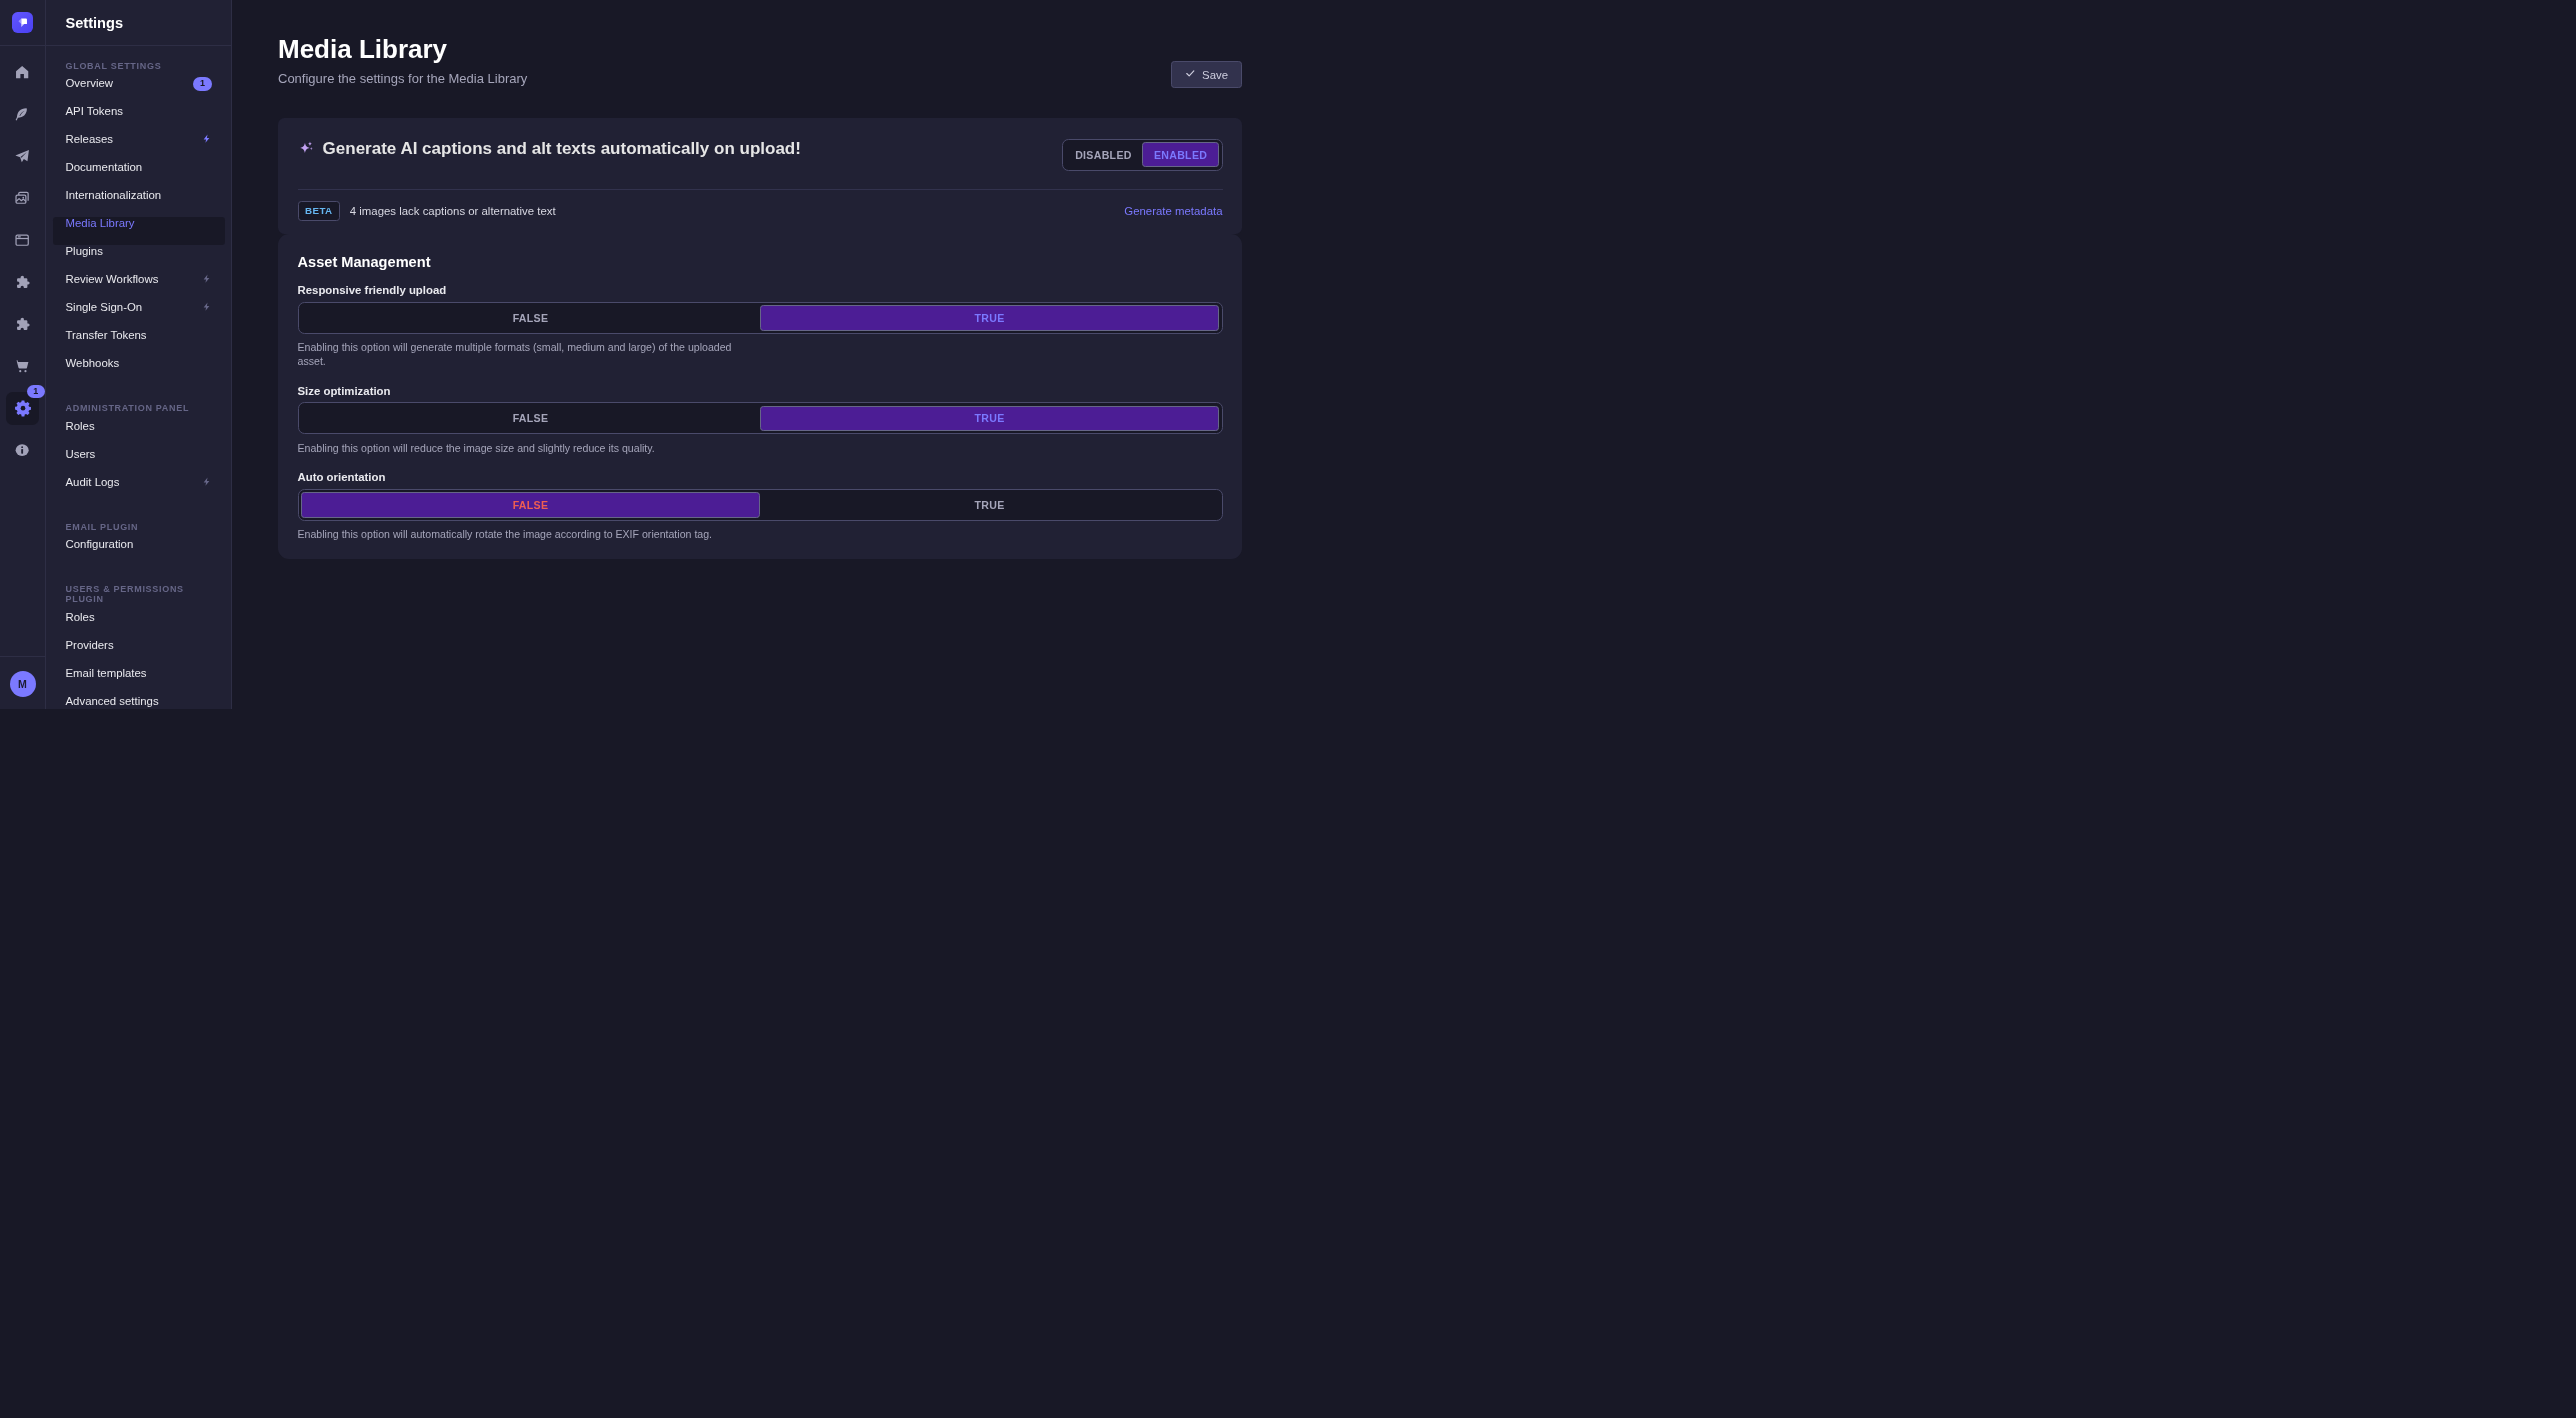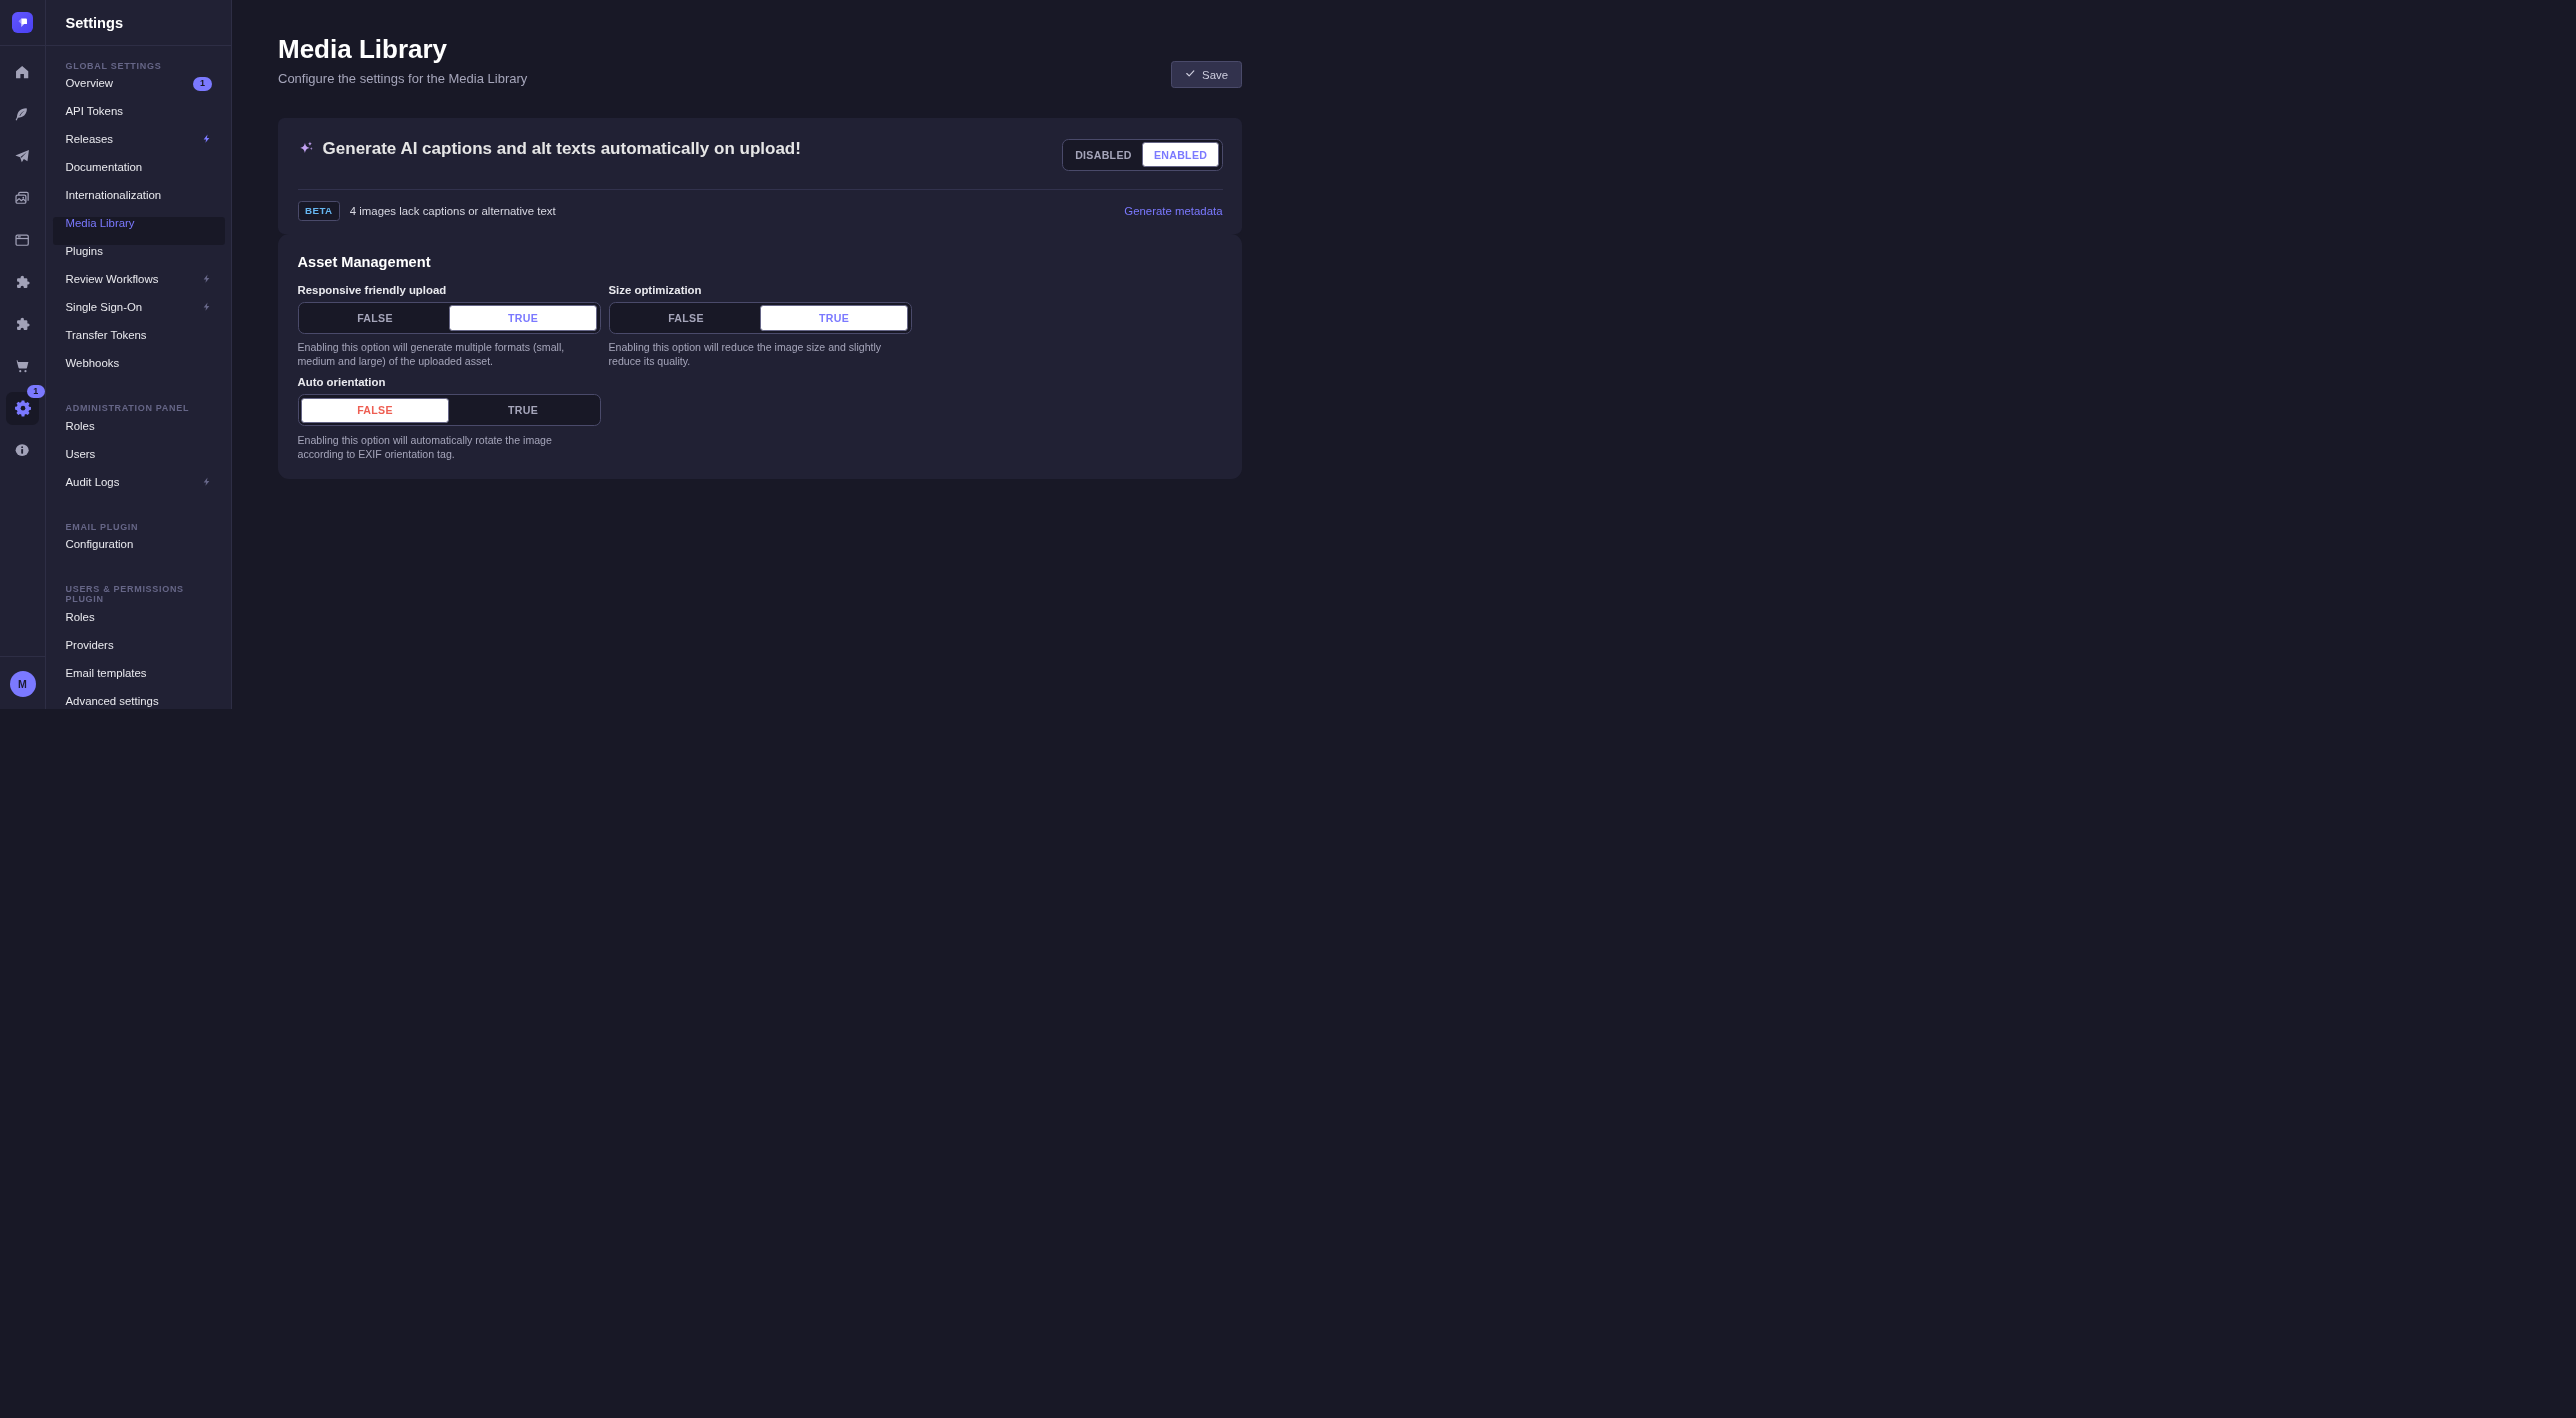--- a/index.html
+++ b/index.html
@@ -121,28 +121,28 @@
     display:flex; background:#181826;
     border:0.8px solid #4a4a6a; border-radius:6.5px; padding:2.4px; height:32px;
   }
   .seg-toggle.small { width:161px; flex-shrink:0; }
   .seg-opt {
     flex:1; border:0.8px solid transparent; border-radius:3.3px;
     display:flex; align-items:center; justify-content:center;
     font-size:10.6px; font-weight:700; letter-spacing:0.3px;
     color:#a5a5ba; cursor:pointer;
   }
-  .seg-opt.selected { border-color:#666687; background:#ffffff; }
+  .seg-opt.selected { border-color:#666687; background:#4c1d95; }
   .seg-opt.selected.primary { color:#7b79ff; }
   .seg-opt.selected.danger { color:#ee5e52; }
 
   
   .panel { background:#212134; border-radius:11px; padding:19.5px 19.5px 18px; }
   .panel-title { margin:0 0 14.6px; font-size:14.6px; font-weight:600; color:#ffffff; }
-  .fields-grid { display:grid; grid-template-columns:1fr 1fr 1fr; column-gap:19.5px; row-gap:16.3px;gap:8px; }
+  .fields-grid { display:grid; grid-template-columns:1fr; column-gap:19.5px; row-gap:16.3px; }
   .field-col1 { grid-column:1; }
   .field-label { font-size:11.4px; font-weight:700; color:#eaeaef; margin-bottom:5.7px; }
   .field-hint { margin-top:6.5px; font-size:10.6px; line-height:14px; color:#a5a5ba; max-width:455px; }
 </style>
 </head>
 <body>
 
 <div class="app">
 
   <nav class="rail">

